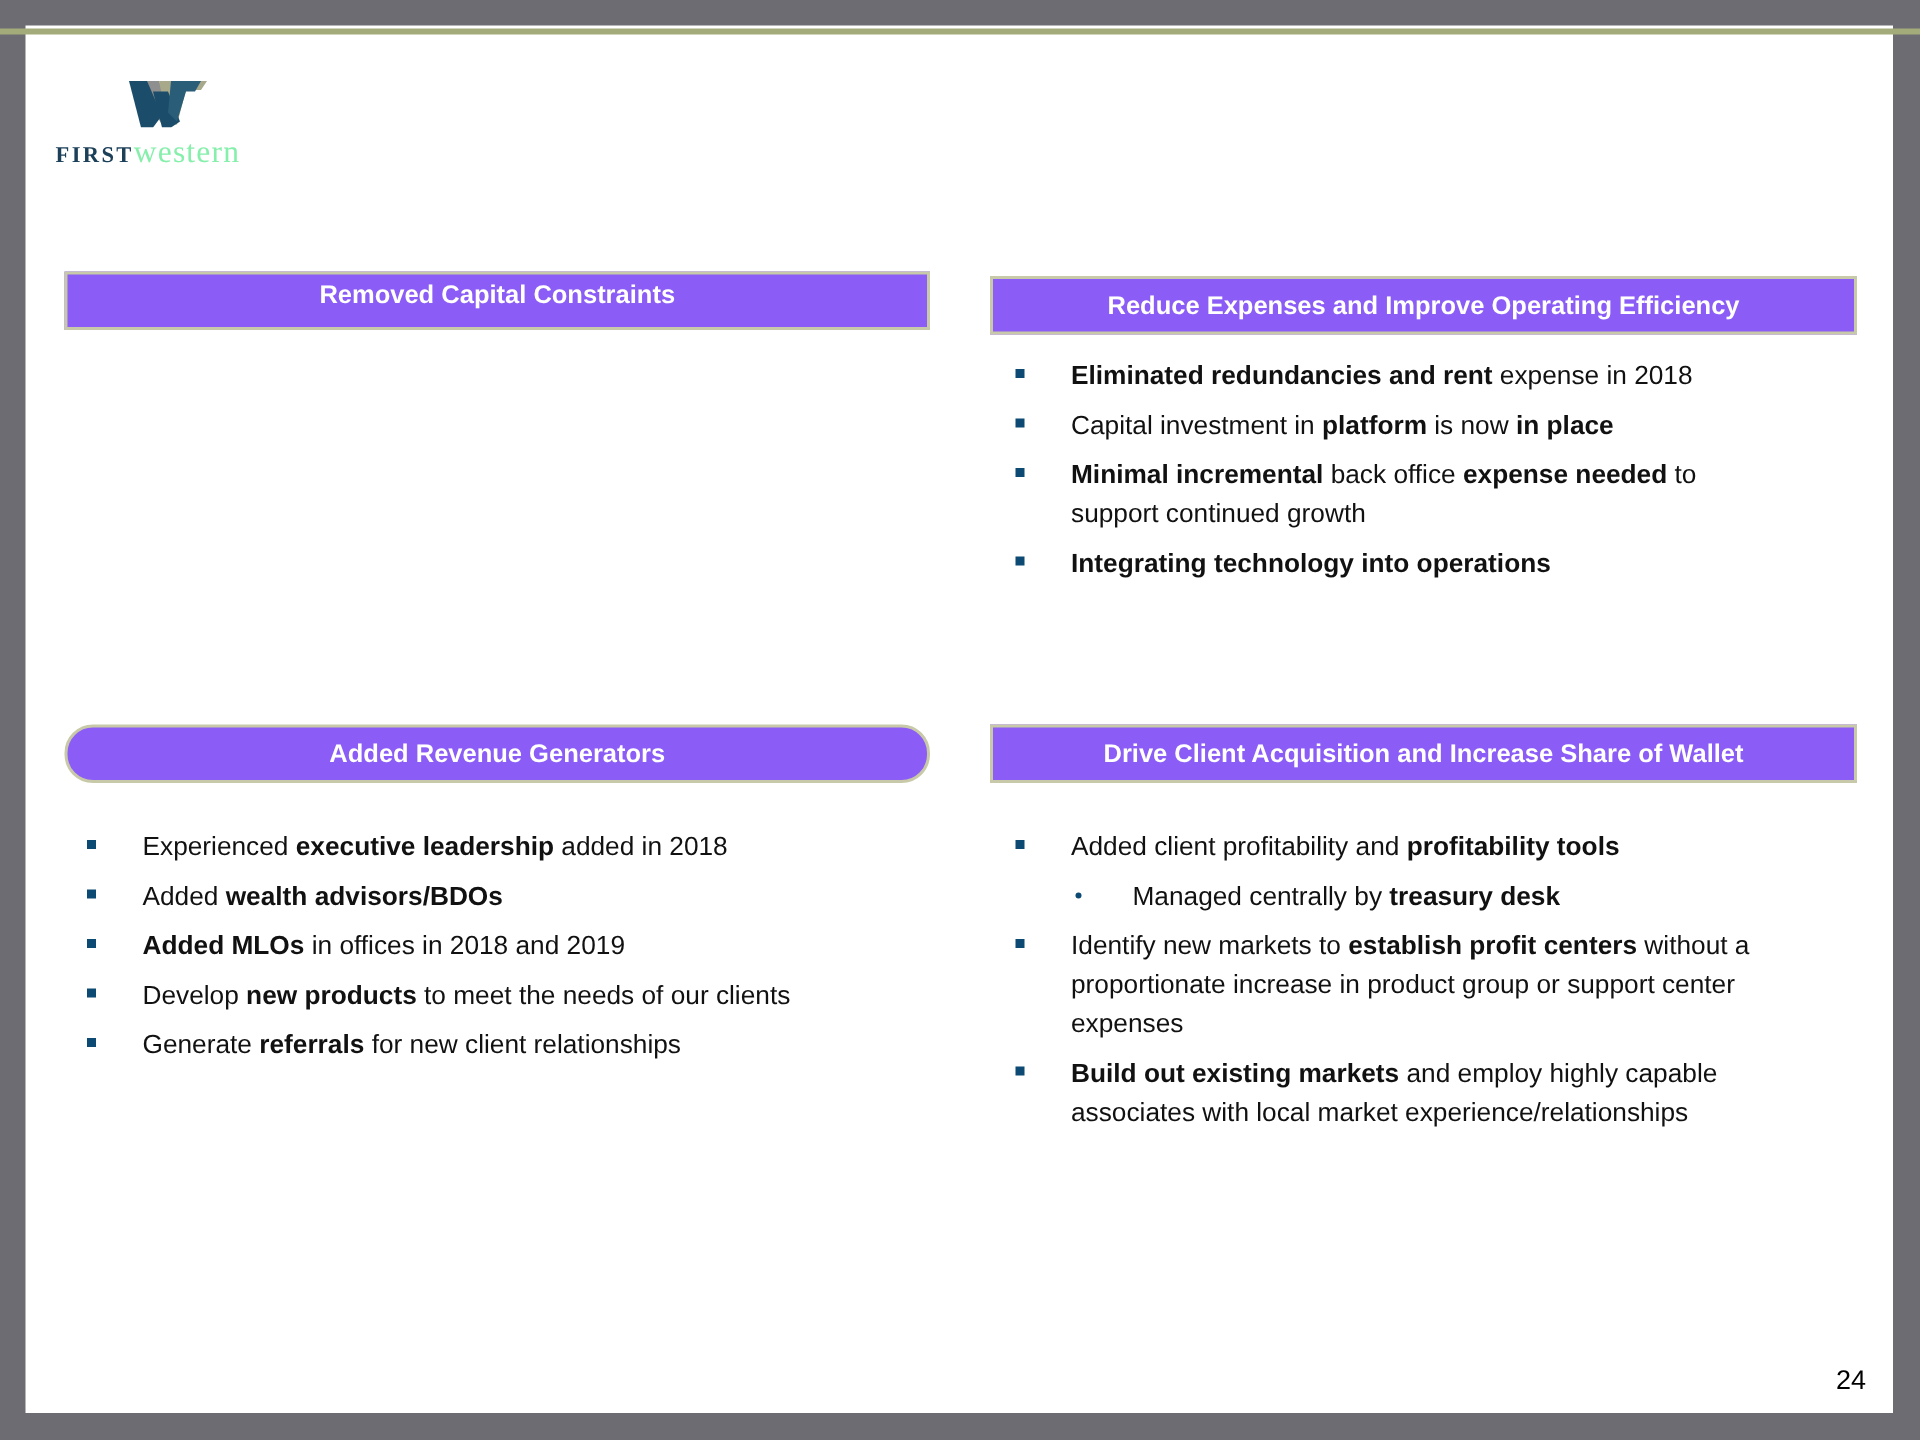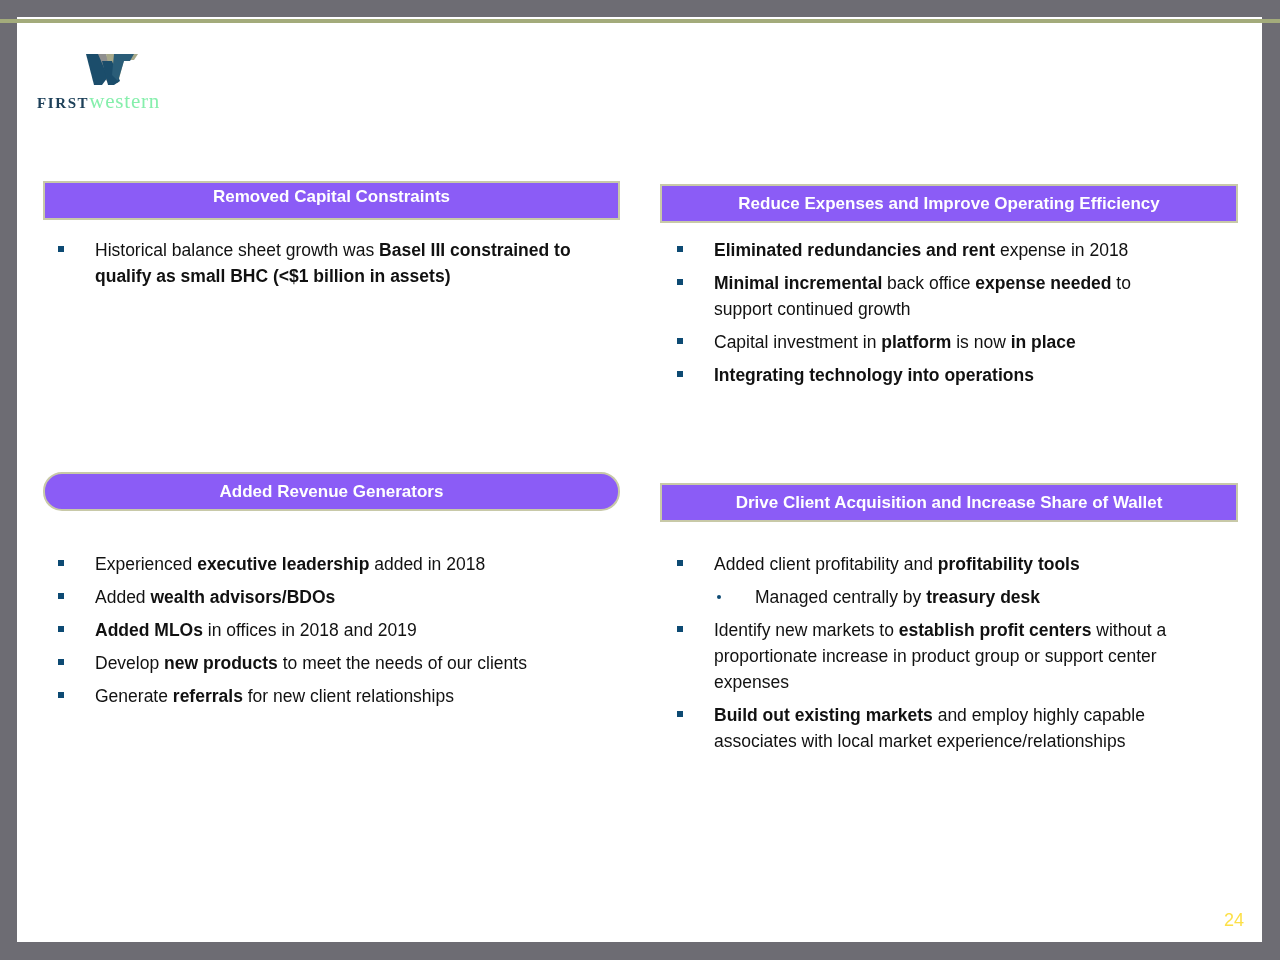--- a/index.html
+++ b/index.html
@@ -44,21 +44,21 @@
   }
   ul.items li .bullet {
     position: absolute; left: 15px; top: 9px; width: 6px; height: 6px; background: #0d4a73;
   }
   ul.items li.sub { padding-left: 93px; }
   ul.items li.sub .bullet {
     left: 55px; top: 11px; width: 4px; height: 4px; border-radius: 50%; background: #0d4a73;
   }
   b { font-weight: bold; }
   .page-number {
-    position: absolute; left: 1224px; top: 910px; font-size: 18px; color: #fde047;
+    position: absolute; left: 1224px; top: 910px; font-size: 18px; color: #000000;
   }
 </style>
 </head>
 <body>
 
 <div class="slide"></div>
 <div class="rule"></div>
 
 <div class="logo">
   <svg class="logo-mark" viewBox="0 0 54 34">
@@ -74,37 +74,36 @@
 </div>
 
 <h1 class="title">MYFW’s Embedded Earnings Growth Drivers</h1>
 
 <div class="panel-header" style="left:43px; top:181px; width:573px;">
   <span style="margin-top:-7px;">Removed Capital Constraints</span>
 </div>
 <div class="panel-header" style="left:660px; top:184px; width:574px;">
   <span>Reduce Expenses and Improve Operating Efficiency</span>
 </div>
-<div class="panel-header" style="left:43px; top:472px; width:573px;border-radius:19px;">
+<div class="panel-header" style="left:43px; top:483px; width:573px;border-radius:19px;">
   <span>Added Revenue Generators</span>
 </div>
 <div class="panel-header" style="left:660px; top:483px; width:574px;">
   <span>Drive Client Acquisition and Increase Share of Wallet</span>
 </div>
 
 <div class="panel-body" style="left:43px; top:237px; width:570px;">
   <ul class="items">
-      <li style="margin-bottom: 7px;"><span class="bullet"></span><span>Historical balance sheet growth was </span><b>Basel III constrained to qualify as small BHC (&lt;$1 billion in assets)</b></li>
     </ul>
 </div>
 <div class="panel-body" style="left:662px; top:237px; width:530px;">
   <ul class="items">
       <li style="margin-bottom: 7px;"><span class="bullet"></span><b>Eliminated redundancies and rent</b><span> expense in 2018</span></li>
+      <li style="margin-bottom: 7px;"><span class="bullet"></span><span>Capital investment in </span><b>platform</b><span> is now </span><b>in place</b></li>
       <li style="margin-bottom: 7px;"><span class="bullet"></span><b>Minimal incremental</b><span> back office </span><b>expense needed</b><span> to support continued growth</span></li>
-      <li style="margin-bottom: 7px;"><span class="bullet"></span><span>Capital investment in </span><b>platform</b><span> is now </span><b>in place</b></li>
       <li style="margin-bottom: 7px;"><span class="bullet"></span><b>Integrating technology into operations</b></li>
     </ul>
 </div>
 <div class="panel-body" style="left:43px; top:551px; width:570px;">
   <ul class="items">
       <li style="margin-bottom: 7px;"><span class="bullet"></span><span>Experienced </span><b>executive leadership</b><span> added in 2018</span></li>
       <li style="margin-bottom: 7px;"><span class="bullet"></span><span>Added </span><b>wealth advisors/BDOs</b></li>
       <li style="margin-bottom: 7px;"><span class="bullet"></span><b>Added MLOs</b><span> in offices in 2018 and 2019</span></li>
       <li style="margin-bottom: 7px;"><span class="bullet"></span><span>Develop </span><b>new products</b><span> to meet the needs of our clients</span></li>
       <li style="margin-bottom: 7px;"><span class="bullet"></span><span>Generate </span><b>referrals</b><span> for new client relationships</span></li>

